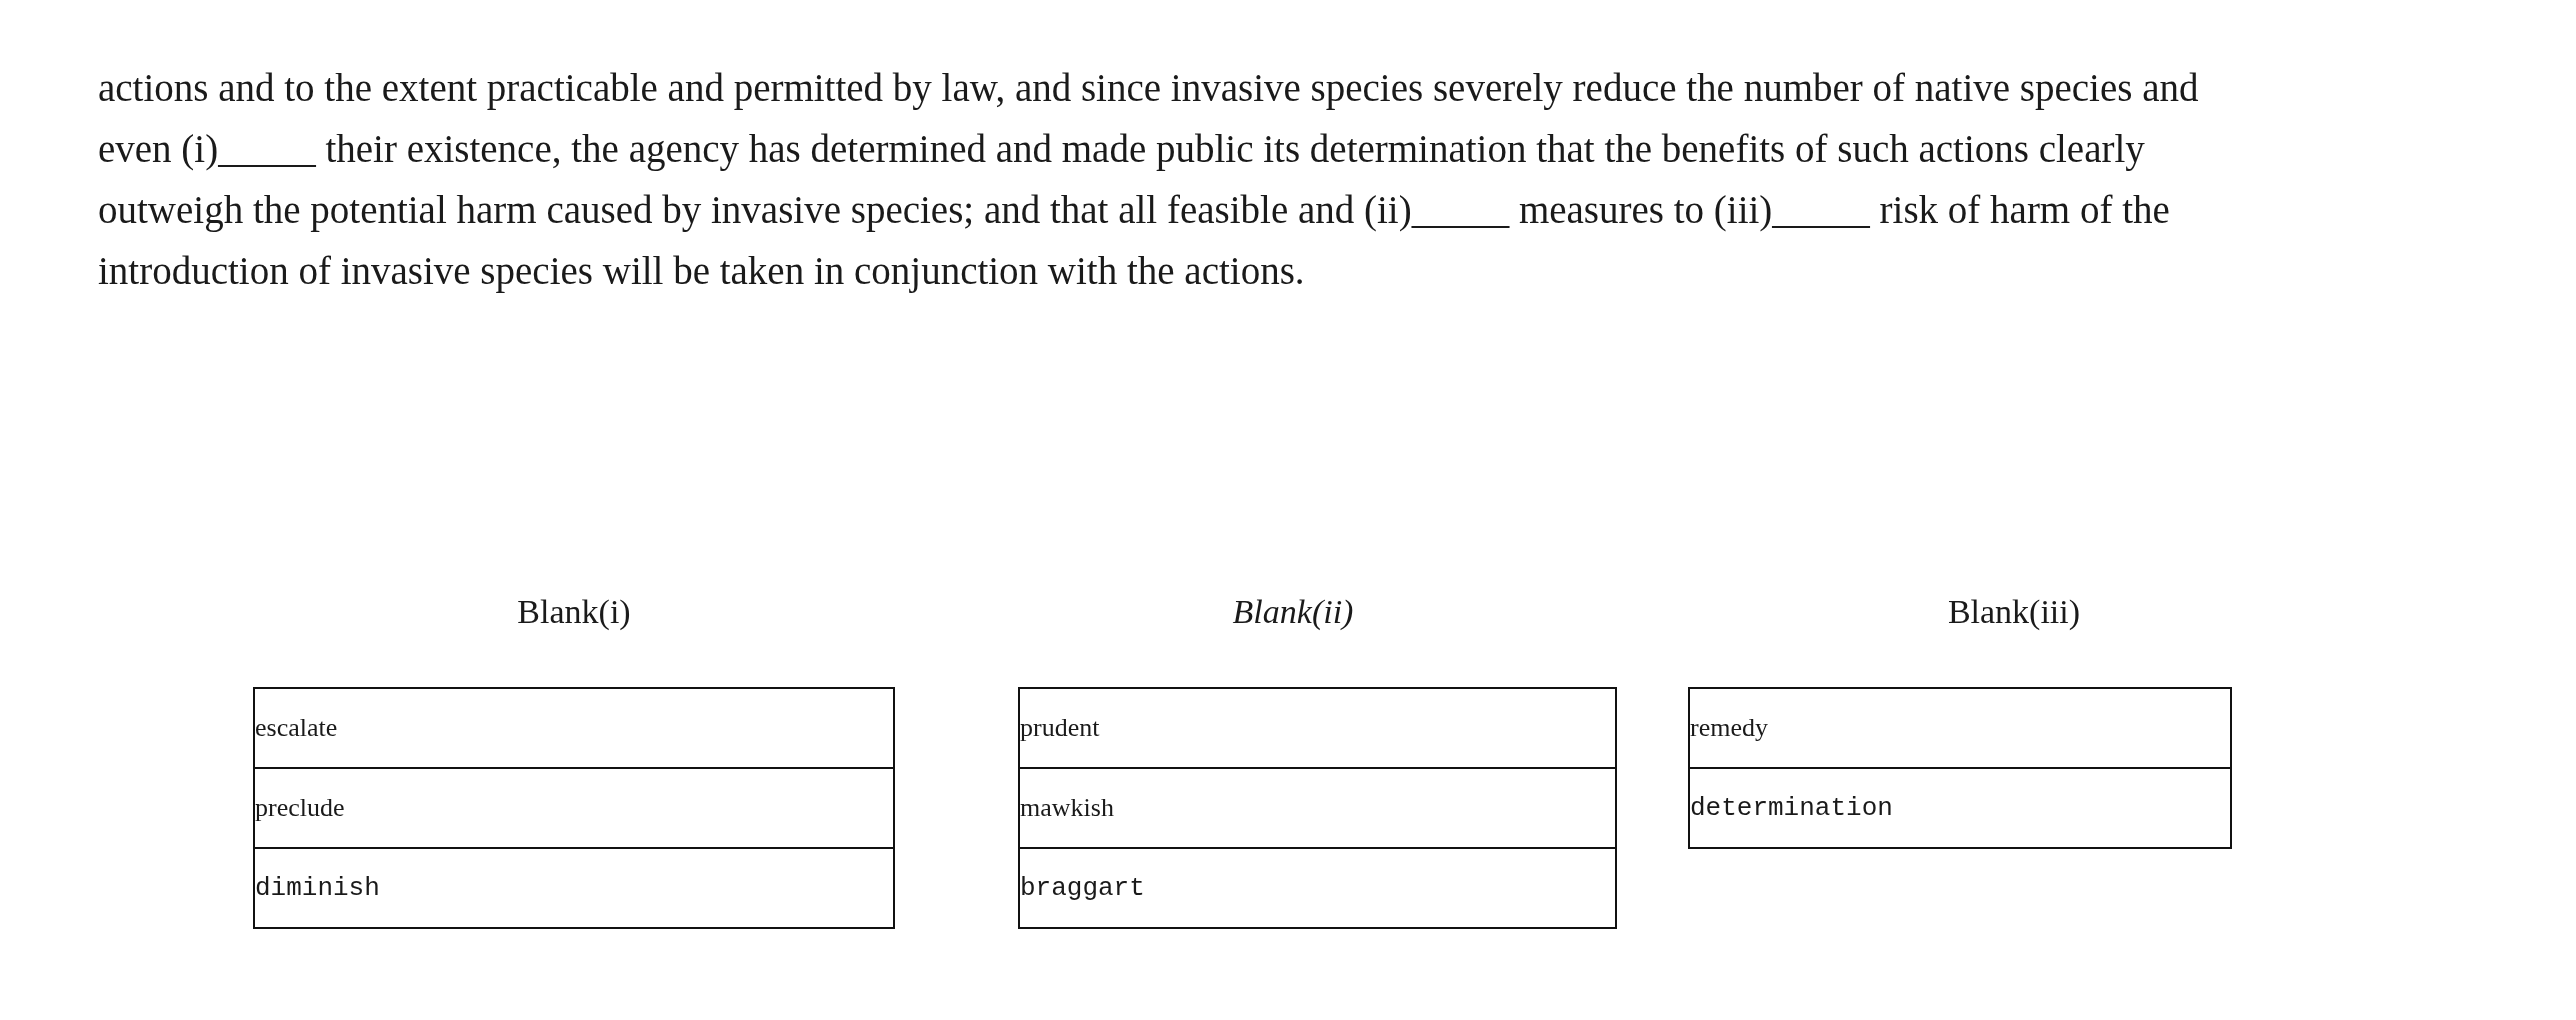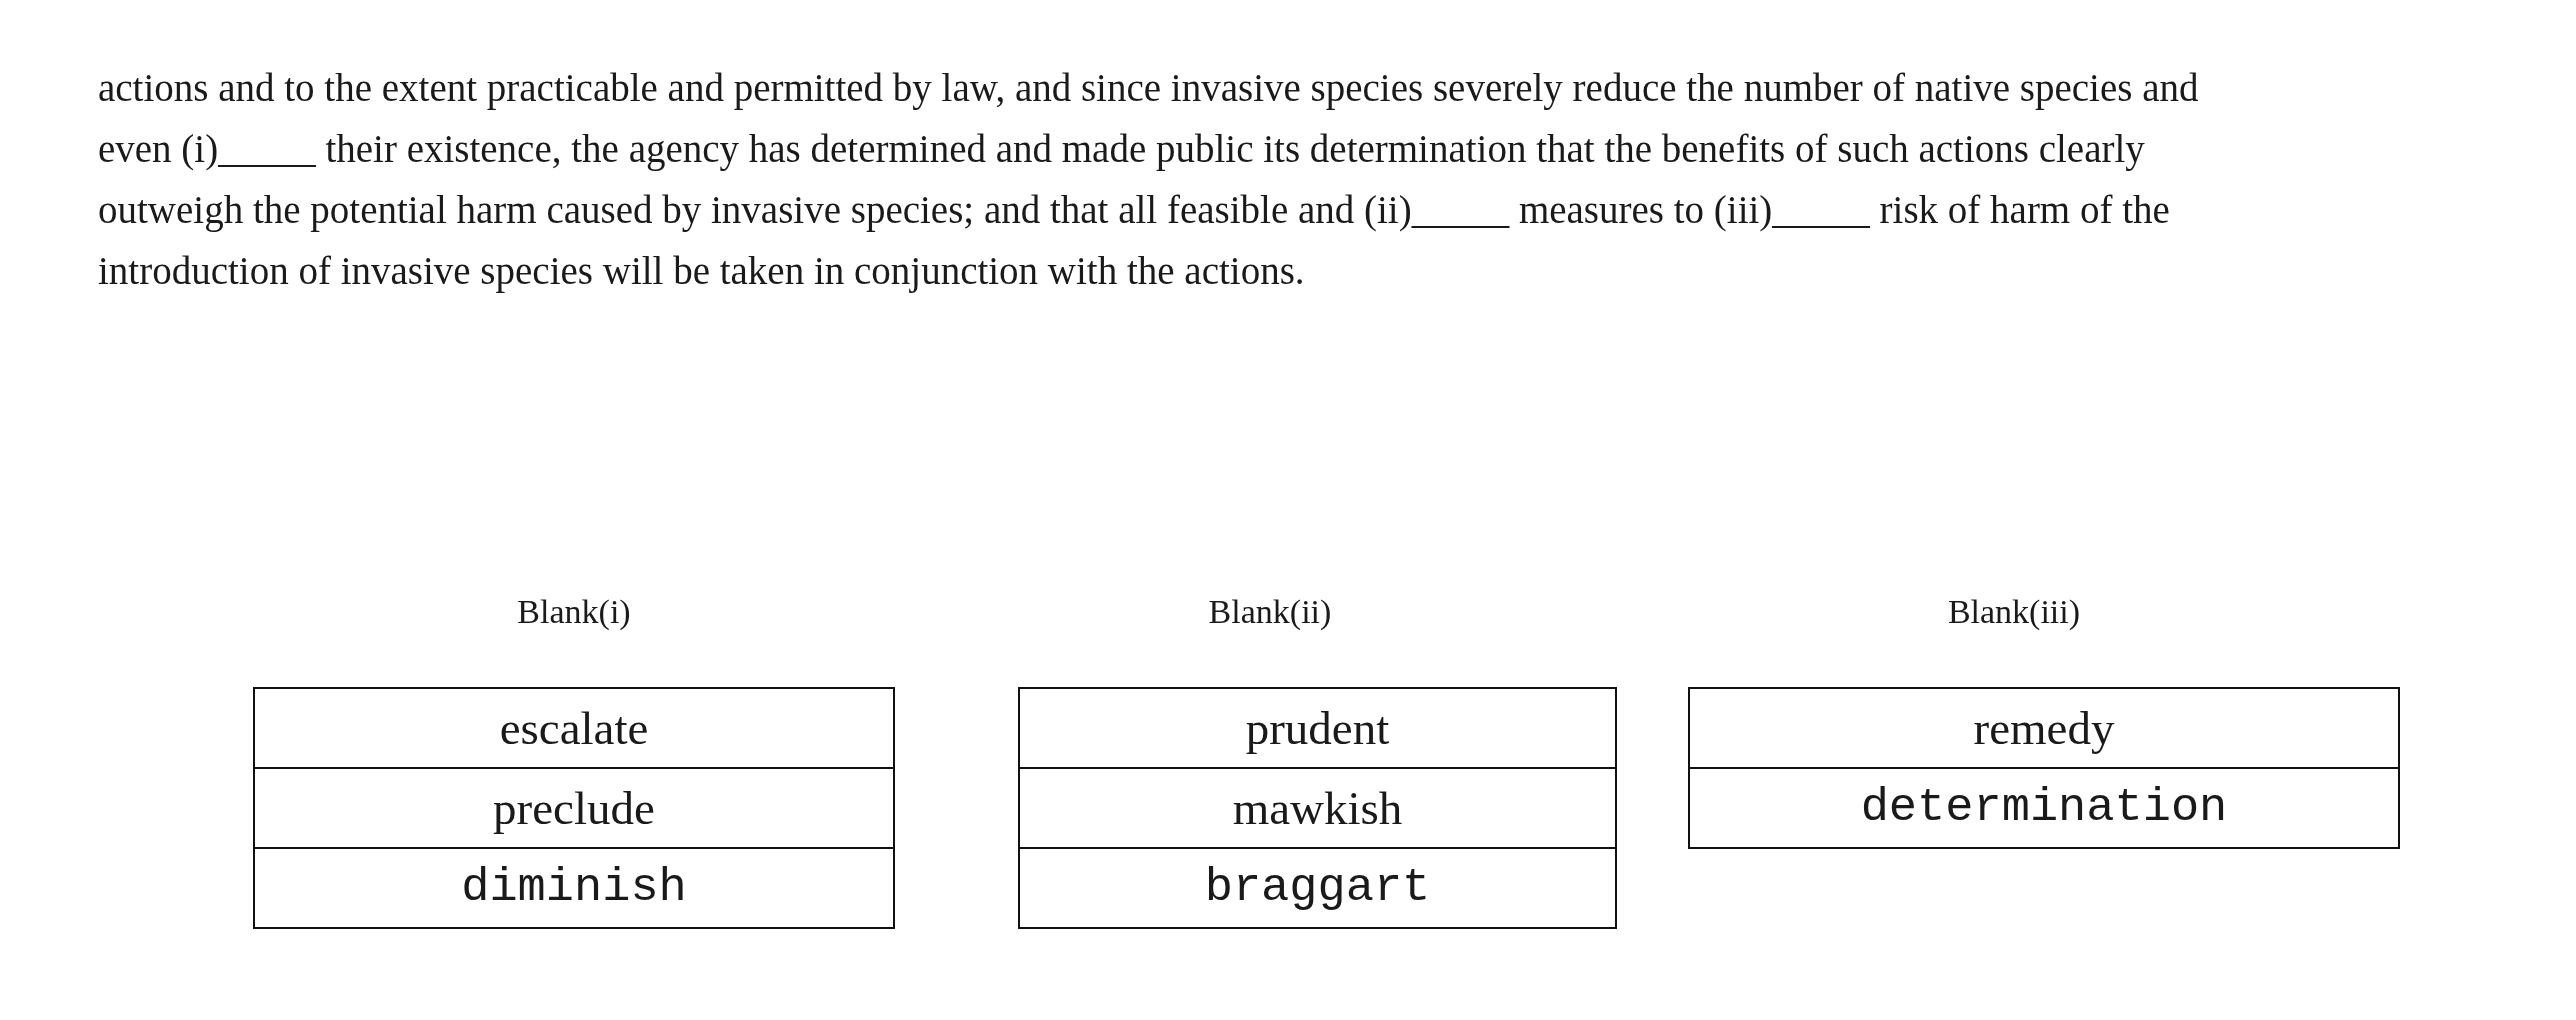--- a/index.html
+++ b/index.html
@@ -32,40 +32,39 @@
   
   .blank-header {
     position: absolute;
     top: 581px;
     height: 61px;
     font-size: 34px;
     line-height: 61px;
     text-align: center;
   }
   #hdr-1 { left: 253px;  width: 642px; }
-  #hdr-2 { left: 944px; width: 652px; }
+  #hdr-2 { left: 967px; width: 652px; font-style: italic; }
   #hdr-3 { left: 1688px; width: 652px; }
 
   
   .option-table {
     position: absolute;
     top: 687px;
     border: 2.8px solid #111111;
     background: #ffffff;
     box-sizing: border-box;
   }
   #tbl-1 { left: 253px;  width: 642px; }
   #tbl-2 { left: 1018px; width: 599px; }
-  #tbl-3 { left: 1688px; width: 712px; }
+  #tbl-3 { left: 1688px; width: 544px; }
 
   .option-cell {
     height: 78px;
     line-height: 78px;
-    text-align: center;
-    font-size: 47px;
+    font-size: 26px;
     border-bottom: 2.8px solid #111111;
     cursor: pointer;
   }
   .option-cell:last-child {
     border-bottom: none;
     font-family: Liberation Mono, monospace;
   }
 </style>
 </head>
 <body>

